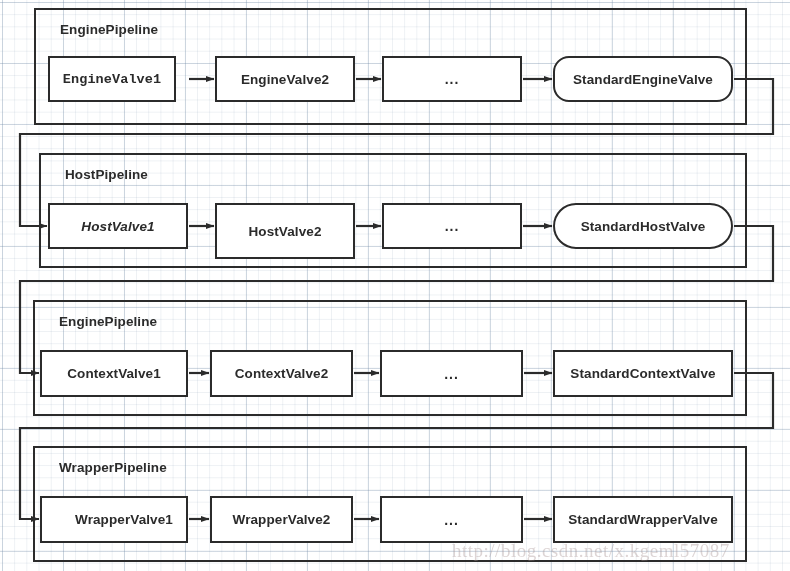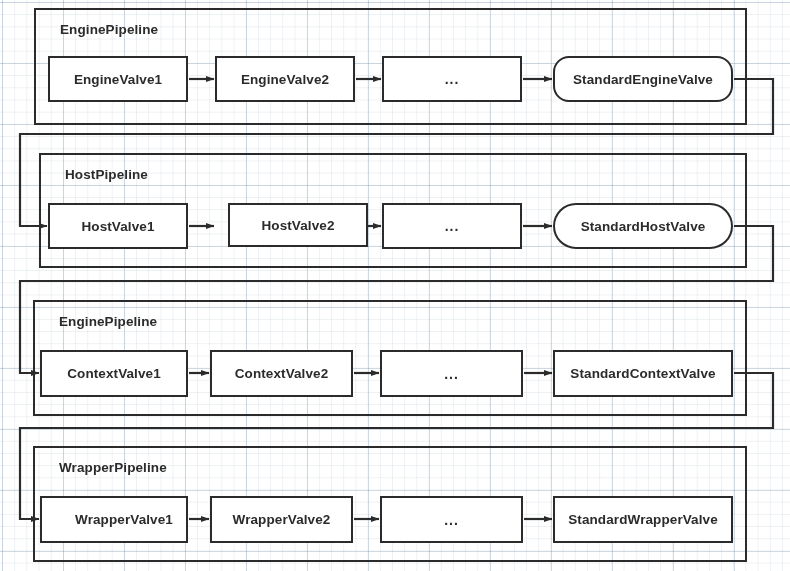--- a/index.html
+++ b/index.html
@@ -112,40 +112,41 @@
         <path d="M734,79 L773,79 L773,134 L20,134 L20,226 L47,226" fill="none" stroke="#2b2b2b" stroke-width="2.2" marker-end="url(#arrowhead)"></path>
         <path d="M734,226 L773,226 L773,281 L20,281 L20,373 L39,373" fill="none" stroke="#2b2b2b" stroke-width="2.2" marker-end="url(#arrowhead)"></path>
         <path d="M734,373 L773,373 L773,428 L20,428 L20,519 L39,519" fill="none" stroke="#2b2b2b" stroke-width="2.2" marker-end="url(#arrowhead)"></path>
       </g>
   </svg>
 
   <div id="pipelines-host">
       <div class="pipeline" style="left: 34px; top: 8px; width: 713px; height: 117px;">
         <div class="pipeline-label">EnginePipeline</div>
       </div>
-      <div class="valve" style="left: 48px; top: 56px; width: 140px; height: 46px;">EngineValve1</div>
+      <div class="valve" style="left: 48px; top: 56px; width: 128px; height: 46px; font-family: Liberation Mono, monospace;">EngineValve1</div>
       <div class="valve" style="left: 215px; top: 56px; width: 140px; height: 46px;">EngineValve2</div>
       <div class="valve ellipsis" style="left: 382px; top: 56px; width: 140px; height: 46px;">...</div>
       <div class="valve" style="left: 553px; top: 56px; width: 180px; height: 46px; border-radius: 16px;">StandardEngineValve</div>
       <div class="pipeline" style="left: 39px; top: 153px; width: 708px; height: 115px;">
         <div class="pipeline-label">HostPipeline</div>
       </div>
-      <div class="valve" style="left: 48px; top: 203px; width: 140px; height: 46px;">HostValve1</div>
-      <div class="valve" style="left: 215px; top: 203px; width: 140px; height: 44px; margin-left: 13px;">HostValve2</div>
+      <div class="valve" style="left: 48px; top: 203px; width: 140px; height: 46px; font-style: italic;">HostValve1</div>
+      <div class="valve" style="left: 215px; top: 203px; width: 140px; height: 56px;">HostValve2</div>
       <div class="valve ellipsis" style="left: 382px; top: 203px; width: 140px; height: 46px;">...</div>
       <div class="valve" style="left: 553px; top: 203px; width: 180px; height: 46px; border-radius: 23px;">StandardHostValve</div>
       <div class="pipeline" style="left: 33px; top: 300px; width: 714px; height: 116px;">
         <div class="pipeline-label">EnginePipeline</div>
       </div>
       <div class="valve" style="left: 40px; top: 350px; width: 148px; height: 47px;">ContextValve1</div>
       <div class="valve" style="left: 210px; top: 350px; width: 143px; height: 47px;">ContextValve2</div>
       <div class="valve ellipsis" style="left: 380px; top: 350px; width: 143px; height: 47px;">...</div>
       <div class="valve" style="left: 553px; top: 350px; width: 180px; height: 47px;">StandardContextValve</div>
       <div class="pipeline" style="left: 33px; top: 446px; width: 714px; height: 116px;">
         <div class="pipeline-label">WrapperPipeline</div>
       </div>
       <div class="valve" style="left: 40px; top: 496px; width: 148px; height: 47px; padding-left: 20px;">WrapperValve1</div>
       <div class="valve" style="left: 210px; top: 496px; width: 143px; height: 47px;">WrapperValve2</div>
       <div class="valve ellipsis" style="left: 380px; top: 496px; width: 143px; height: 47px;">...</div>
       <div class="valve" style="left: 553px; top: 496px; width: 180px; height: 47px;">StandardWrapperValve</div>
     </div>
 
+  <div class="watermark">http://blog.csdn.net/x.kgeml57087</div>
 </div>
 
 </body></html>

